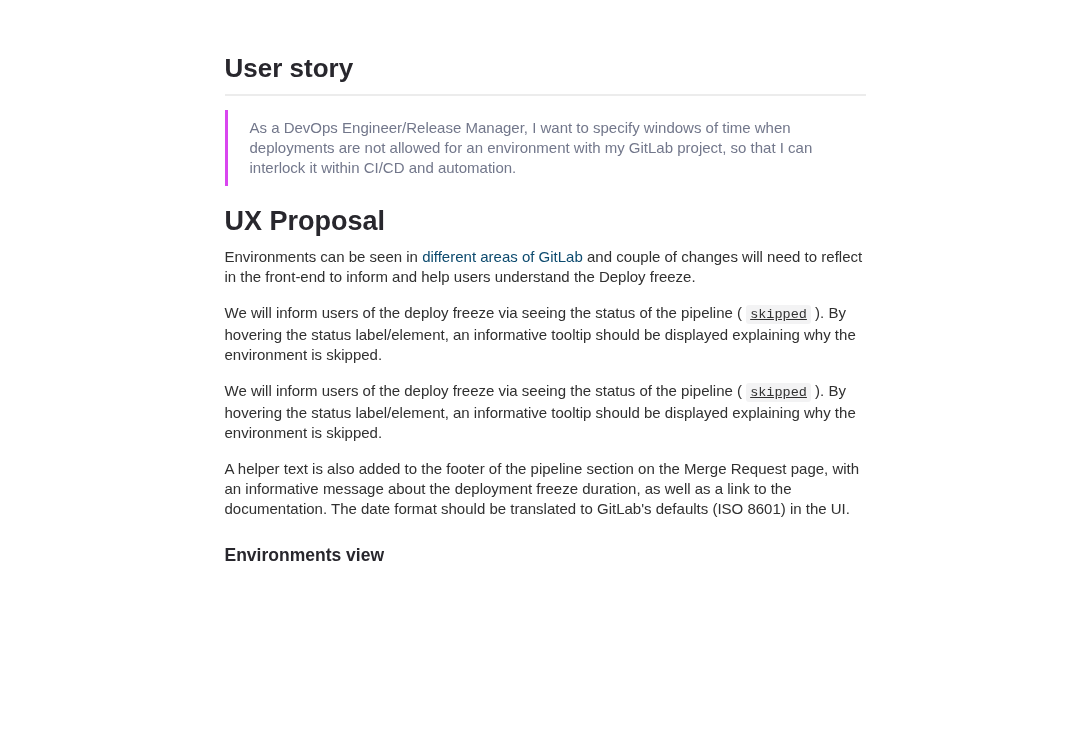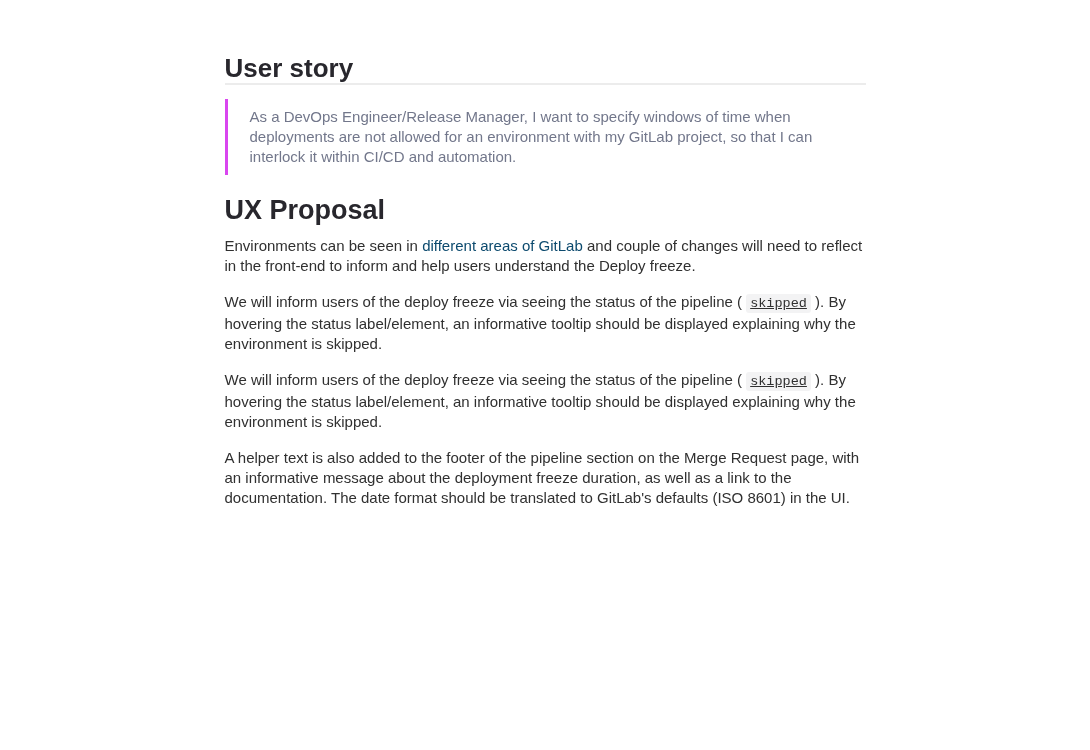--- a/index.html
+++ b/index.html
@@ -19,20 +19,21 @@
     width: 641px;
     margin: 0 auto;
     padding-top: 53px;
   }
   h1.doc-title {
     font-size: 26px;
     line-height: 30px;
     font-weight: 700;
     color: #28272d;
     margin: 0;
+    padding-bottom: 11px;
     border-bottom: 2px solid #ececec;
   }
   blockquote.user-quote {
     margin: 14px 0 18px 0;
     padding: 8px 0 8px 22px;
     border-left: 3px solid #d946ef;
     color: #72778b;
   }
   blockquote.user-quote p {
     margin: 0;
@@ -93,15 +94,16 @@
   <p class="body-text"><span>Environments can be seen in </span><a href="#" class="md-link">different areas of GitLab</a><span> and couple of changes will need to reflect in the front-end to inform and help users understand the Deploy freeze.</span></p>
 
 
   <p class="body-text"><span>We will inform users of the deploy freeze via seeing the status of the pipeline ( </span><code class="inline-code">skipped</code><span> ). By hovering the status label/element, an informative tooltip should be displayed explaining why the environment is skipped.</span></p>
 
 
   <p class="body-text"><span>We will inform users of the deploy freeze via seeing the status of the pipeline ( </span><code class="inline-code">skipped</code><span> ). By hovering the status label/element, an informative tooltip should be displayed explaining why the environment is skipped.</span></p>
 
   <p class="body-text">A helper text is also added to the footer of the pipeline section on the Merge Request page, with an informative message about the deployment freeze duration, as well as a link to the documentation. The date format should be translated to GitLab's defaults (ISO 8601) in the UI.</p>
 
+  <h3 class="sub-heading">Environments view</h3>
 
 
 </div>
 
 </body></html>

